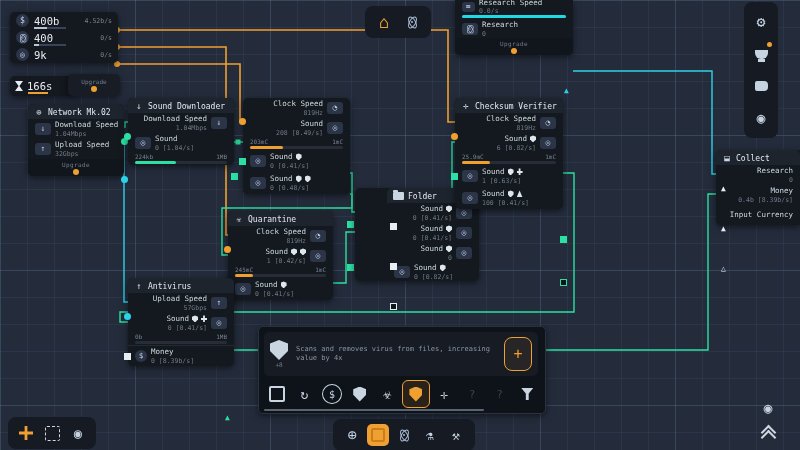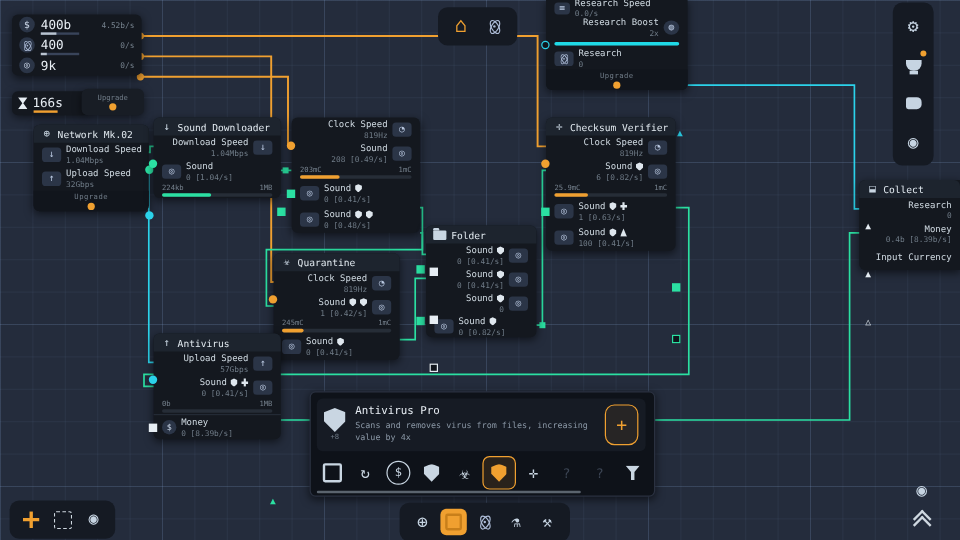--- a/index.html
+++ b/index.html
@@ -176,28 +176,20 @@
   </div>
 
   <div class="panel" style="left:455px;top:0;width:118px;border-radius:0 0 5px 5px;">
     <div class="nrow" style="height:13px;">
       <span class="ic" style="width:13px;height:10px;">≡</span>
       <div class="stack">
         <span class="lbl">Research Speed</span>
         <span class="val">0.0/s</span>
       </div>
     </div>
-    <div class="nrow">
-      <span class="port p-circ p-hollow c p-left" style="top:21px;"></span>
-      <div class="stack r">
-        <span class="lbl">Research Boost</span>
-        <span class="val">2x</span>
-      </div>
-      <span class="ic" style="border-radius:50%;width:13px;">◍</span>
-    </div>
     <div class="cyc" style="height:7px;">
       <div class="track" style="top:2px;">
           <div class="fill f-cyan" style="width:100%"></div>
         </div>
     </div>
     <div class="nrow" style="height:18px;">
       <span class="ic">
           <span class="i-atom" style="transform:scale(.7)">
             <i></i>
           </span>
@@ -358,21 +350,21 @@
         <span class="lblline">
             <span class="lbl">Sound</span>
             <span class="tag"></span>
           </span>
         <span class="val">0 [0.41/s]</span>
       </div>
       <span class="port p-green p-right" style="top:68px;"></span>
     </div>
   </div>
 
-  <div class="node" style="left:355px;top:188px;width:92px;">
+  <div class="node" style="left:355px;top:188px;width:92px;padding-left:32px;">
     <div class="nhead">
         <span class="i-folder"></span>
         <span>Folder</span>
       </div>
     <div class="nrow">
       <span class="port p-white p-left" style="top:20px;left:3px;"></span>
       <div class="stack r">
         <span class="lblline">
             <span class="lbl">Sound</span>
             <span class="tag"></span>
@@ -540,21 +532,20 @@
     </div>
   </div>
 
   <div class="panel" style="left:258px;top:326px;width:286px;height:86px;background:#0e1219;border:1px solid #2a3140;">
     <div style="position:absolute;left:5px;top:5px;width:274px;height:44px;background:#161b24;border-radius:5px;display:flex;align-items:center;gap:8px;padding:0 6px;box-sizing:border-box;">
       <div style="display:flex;flex-direction:column;align-items:center;gap:1px;">
         <span class="shield" style="width:18px;height:20px;"></span>
         <span style="font-size:6px;color:#707c88;">+8</span>
       </div>
       <div class="stack" style="flex:1;">
-        <span style="font-size:9px;color:#e8eef4;margin-bottom:2px;">Antivirus Pro</span>
         <span style="font-size:7px;color:#8a97a5;line-height:1.35;white-space:normal;">Scans and removes virus from files, increasing value by 4x</span>
       </div>
       <span style="flex:0 0 auto;width:26px;height:32px;border:1.5px solid #f0a030;border-radius:8px;background:rgba(240,160,48,.08);display:flex;align-items:center;justify-content:center;color:#f0a030;font-size:15px;">+</span>
     </div>
     <div style="position:absolute;left:5px;top:53px;right:5px;display:flex;gap:2px;align-items:center;">
       <span class="slot">
           <span class="i-chip"></span>
         </span>
       <span class="slot">↻</span>
       <span class="slot" style="border:1.5px solid #c9d6e2;border-radius:50%;width:18px;height:18px;font-size:10px;margin:0 3px;">$</span>

